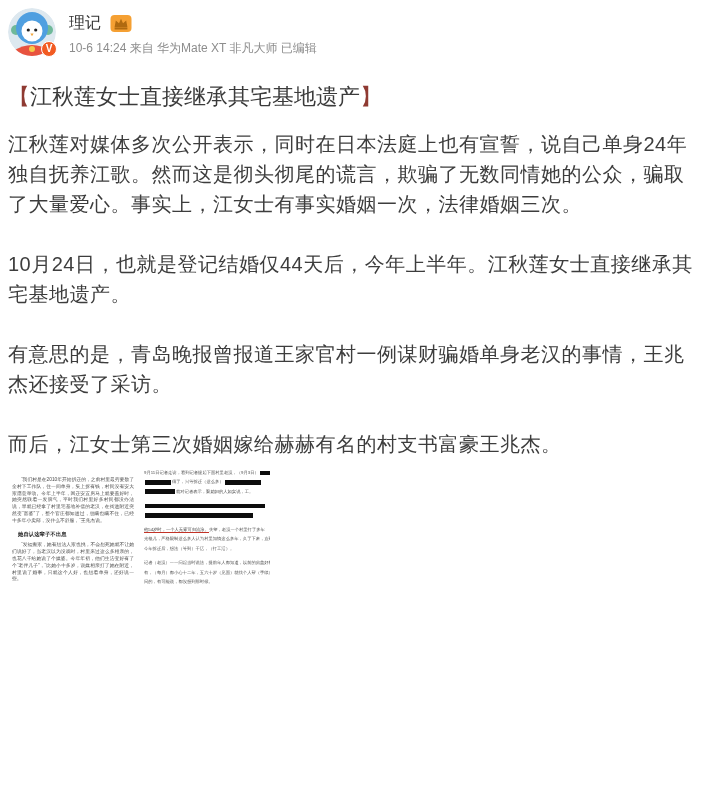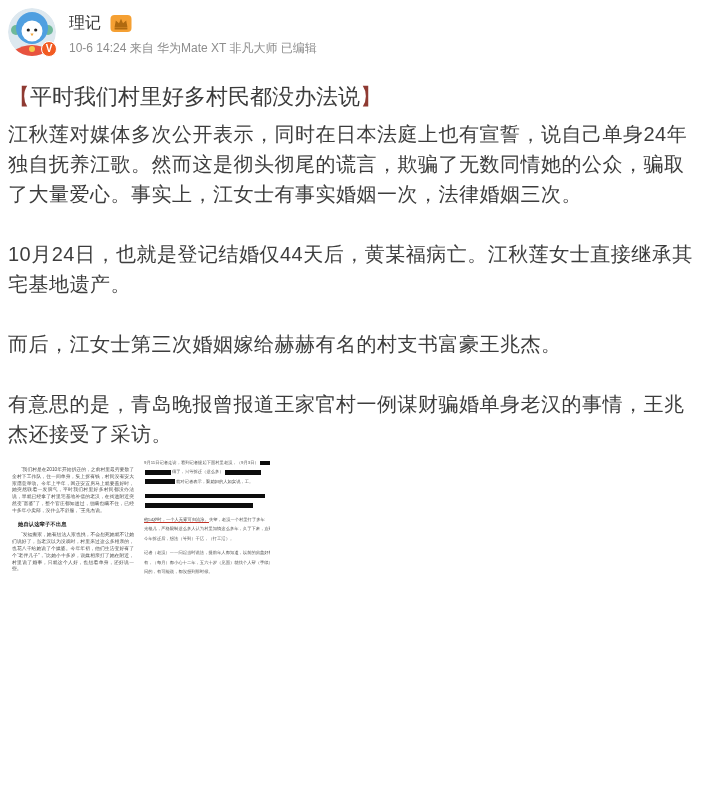--- a/index.html
+++ b/index.html
@@ -16,21 +16,21 @@
     color:#fff; font-size:10px; font-weight:bold; text-align:center; line-height:13px; }
   .header-text { margin-left:13px; padding-top:3px; }
   .name-row { display:flex; align-items:center; height:24px; }
   .username { font-size:16px; color:#333; font-weight:500; cursor:pointer;text-align:center; }
   .crown-badge { margin-left:9px; display:inline-flex; }
   .meta { margin-top:5px; font-size:12px; color:#8d8d8d; }
 
   
   .title { margin-top:19px; font-size:22px; line-height:28px; color:#3b3b3b; }
   .title .bracket { color:#8f3a32; }
-  .content { margin-top:8px; }
+  .content { margin-top:18px; }
   .content p { font-size:20px; line-height:30px; color:#3d3d3d; letter-spacing:0.5px;
     word-break:break-all; }
   .content p + p { margin-top:30px; }
 
   
   .clipping { margin-top:6px; height:128px; overflow:hidden; display:flex;
     background:#fff; cursor:pointer; }
   .clip-col-left { width:128px; flex:0 0 128px; padding:12px 2px 0 4px;
     font-size:4.8px; line-height:6.8px; color:#4a4a4a; text-align:justify; }
   .clip-col-left p { text-indent:9px; margin:0; }
@@ -74,28 +74,28 @@
             <path d="M4.5 13.5 L5.8 6.5 L9 9.2 L11 4.8 L13 9.2 L16.2 6.5 L17.5 13.5 Z" fill="#b06a10"></path>
             <rect x="4.5" y="13.8" width="13" height="1.8" rx="0.9" fill="#b06a10"></rect>
           </svg>
         </span>
       </div>
       <div class="meta">10-6 14:24 来自 华为Mate XT 非凡大师 已编辑</div>
     </div>
   </div>
 
   <div class="title">
-    <span class="bracket">【</span><span>平时我们村里好多村民都没办法说</span><span class="bracket">】</span>
+    <span class="bracket">【</span><span>江秋莲女士直接继承其宅基地遗产</span><span class="bracket">】</span>
   </div>
 
   <div class="content">
     <p>江秋莲对媒体多次公开表示，同时在日本法庭上也有宣誓，说自己单身24年独自抚养江歌。然而这是彻头彻尾的谎言，欺骗了无数同情她的公众，骗取了大量爱心。事实上，江女士有事实婚姻一次，法律婚姻三次。</p>
-    <p>10月24日，也就是登记结婚仅44天后，黄某福病亡。江秋莲女士直接继承其宅基地遗产。</p>
+    <p>10月24日，也就是登记结婚仅44天后，今年上半年。江秋莲女士直接继承其宅基地遗产。</p>
+    <p>有意思的是，青岛晚报曾报道王家官村一例谋财骗婚单身老汉的事情，王兆杰还接受了采访。</p>
     <p>而后，江女士第三次婚姻嫁给赫赫有名的村支书富豪王兆杰。</p>
-    <p>有意思的是，青岛晚报曾报道王家官村一例谋财骗婚单身老汉的事情，王兆杰还接受了采访。</p>
   </div>
 
   <div class="clipping">
     <div class="clip-col-left">
       <p>“我们村是在2010年开始拆迁的，之前村里最穷要数了全村下工作队，住一间单身，集上拆有钱，村民没有安大家愿意举动。今年上半年，回迁安置房马上就要盖好时，她突然联着一发脾气，平时我们村里好多村民都没办法说，早就已经拿了村里宅基地补偿的老汉，在街道附近突然变“富婆”了，整个官庄都知道过，想瞒也瞒不住，已经十多年小卖部，没什么不舒服，“王兆杰说。</p>
       <div class="clip-heading">她自认这辈子不出息</div>
       <p>“发福搬家，她有想法人家也挑，不会想死她就不让她们说好了，当老汉以为没戏时，村里来过这么多相亲的，也花八千给她说了个媒婆。今年年初，他们生活变好有了个“老伴儿子”，“比她小十多岁，说媒相亲打了她在附近，村里说了婚事，只就这个人好，也想着单身，还好说一些。</p>
     </div>
     <div class="clip-col-right">
         <div class="nline"><span>9月11日记者走访，看到记者提起下面村里老汉，（9月3日）</span><span class="bar" style="width: 22px;"></span></div>

